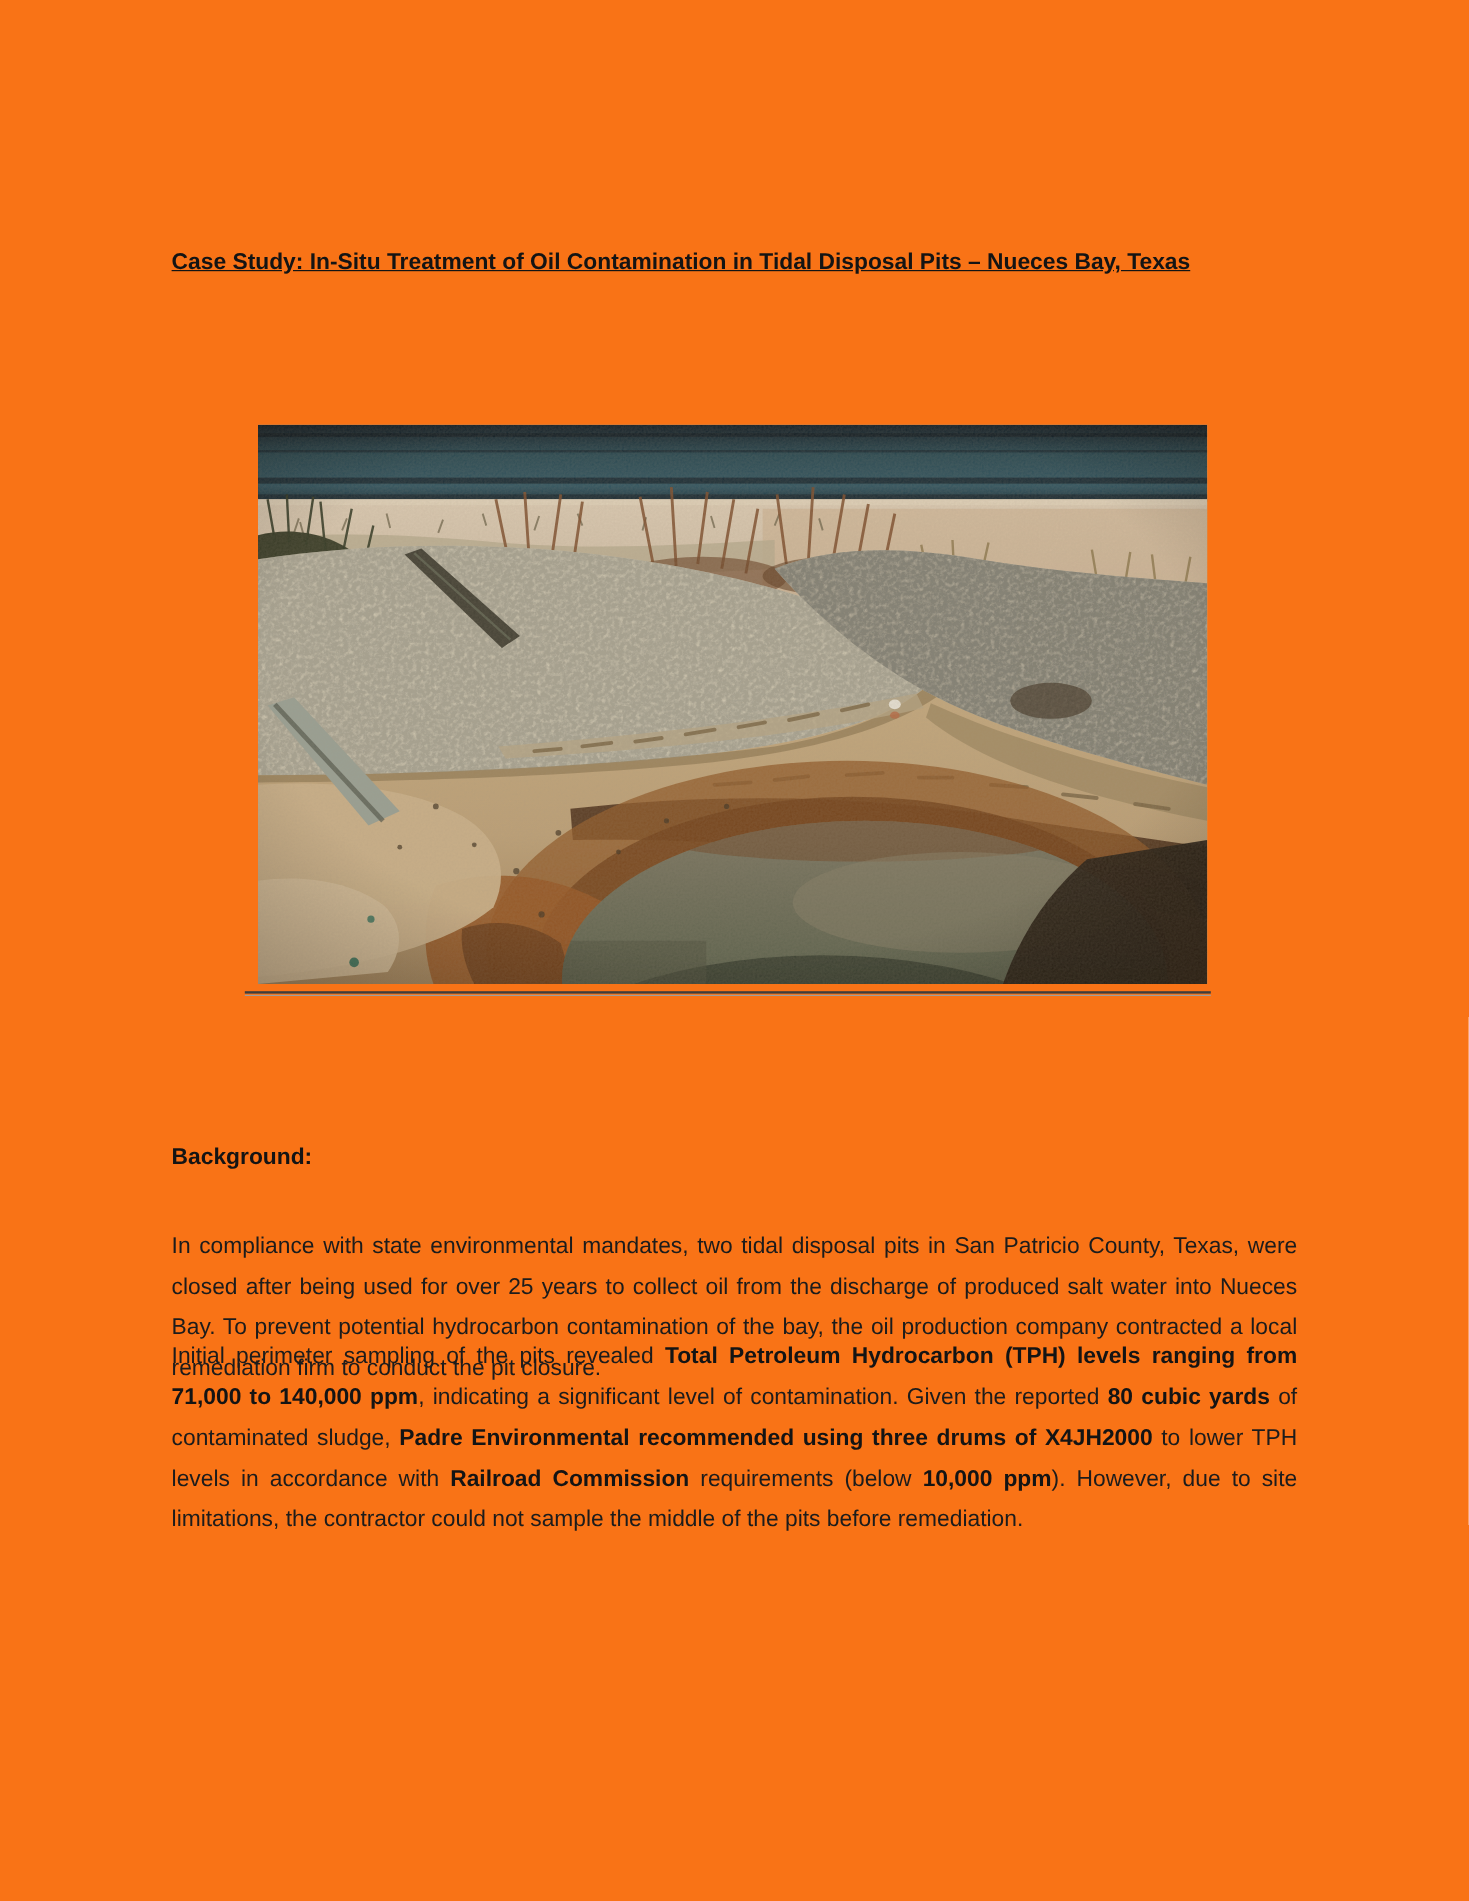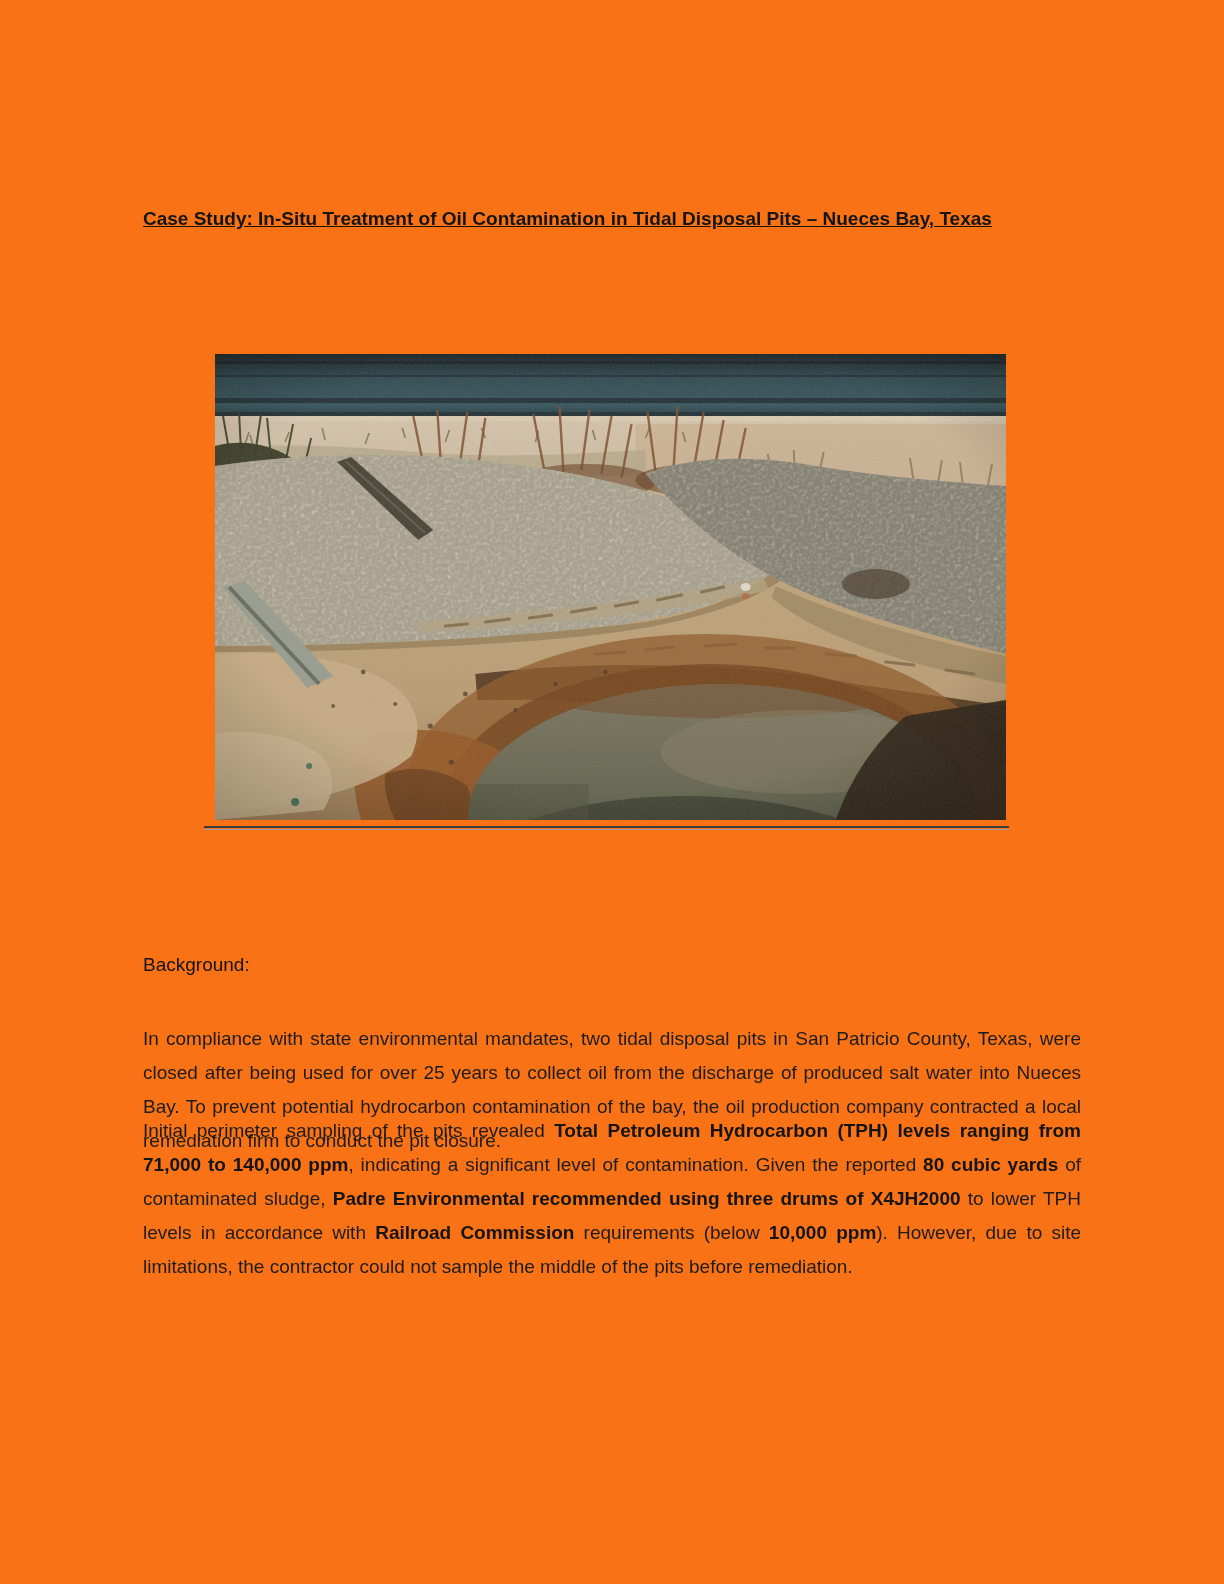--- a/index.html
+++ b/index.html
@@ -45,21 +45,21 @@
     height: 4px;
     border-top: 2px solid #3d3d3d;
     border-bottom: 1px solid #9e9e9e;
   }
 
   .section-heading {
     position: absolute;
     left: 143px;
     top: 948px;
     font-size: 19px;
-    font-weight: 400;
+    font-weight: 700;
     line-height: 34px;
     color: #141414;
   }
 
   .para {
     position: absolute;
     left: 143px;
     width: 938px;
     font-size: 19px;
     line-height: 34px;

